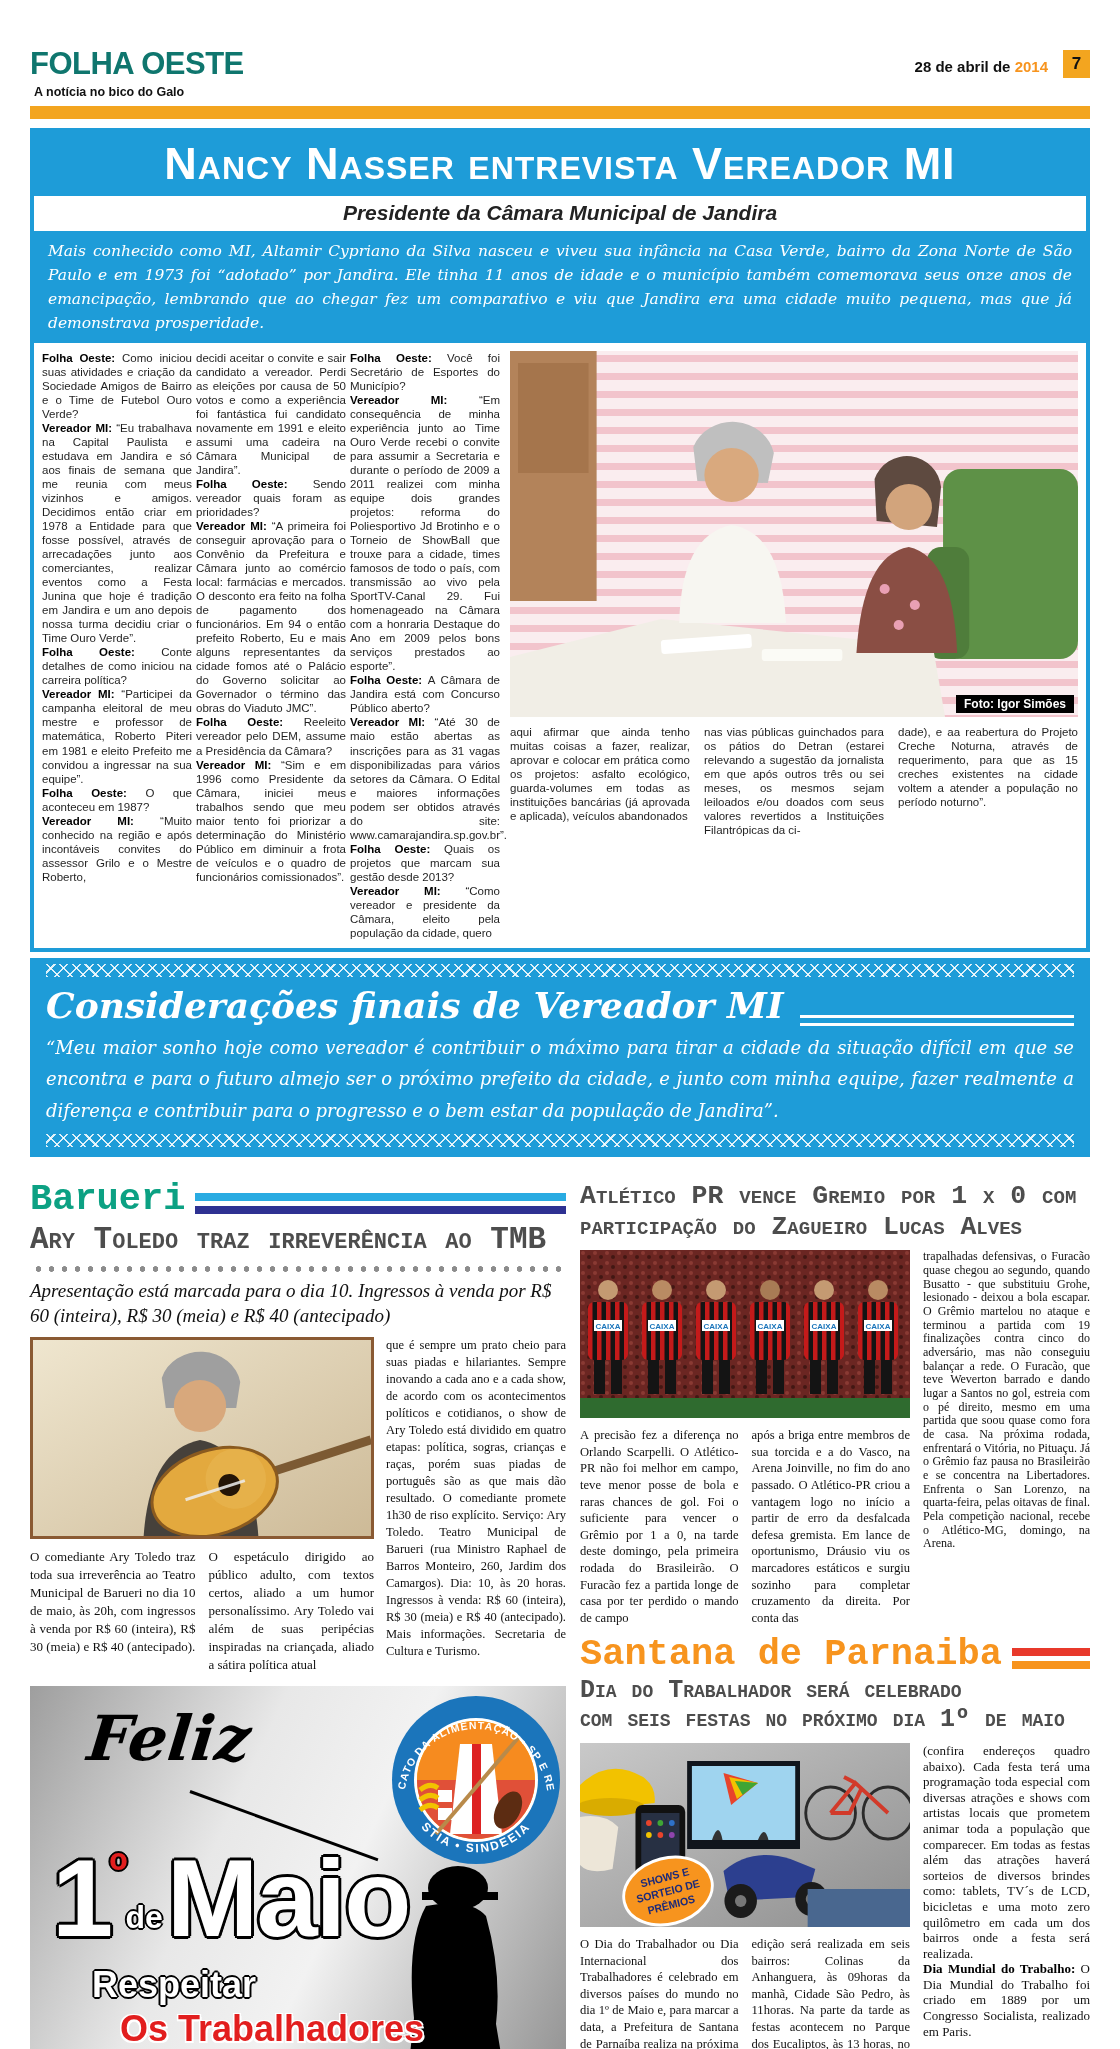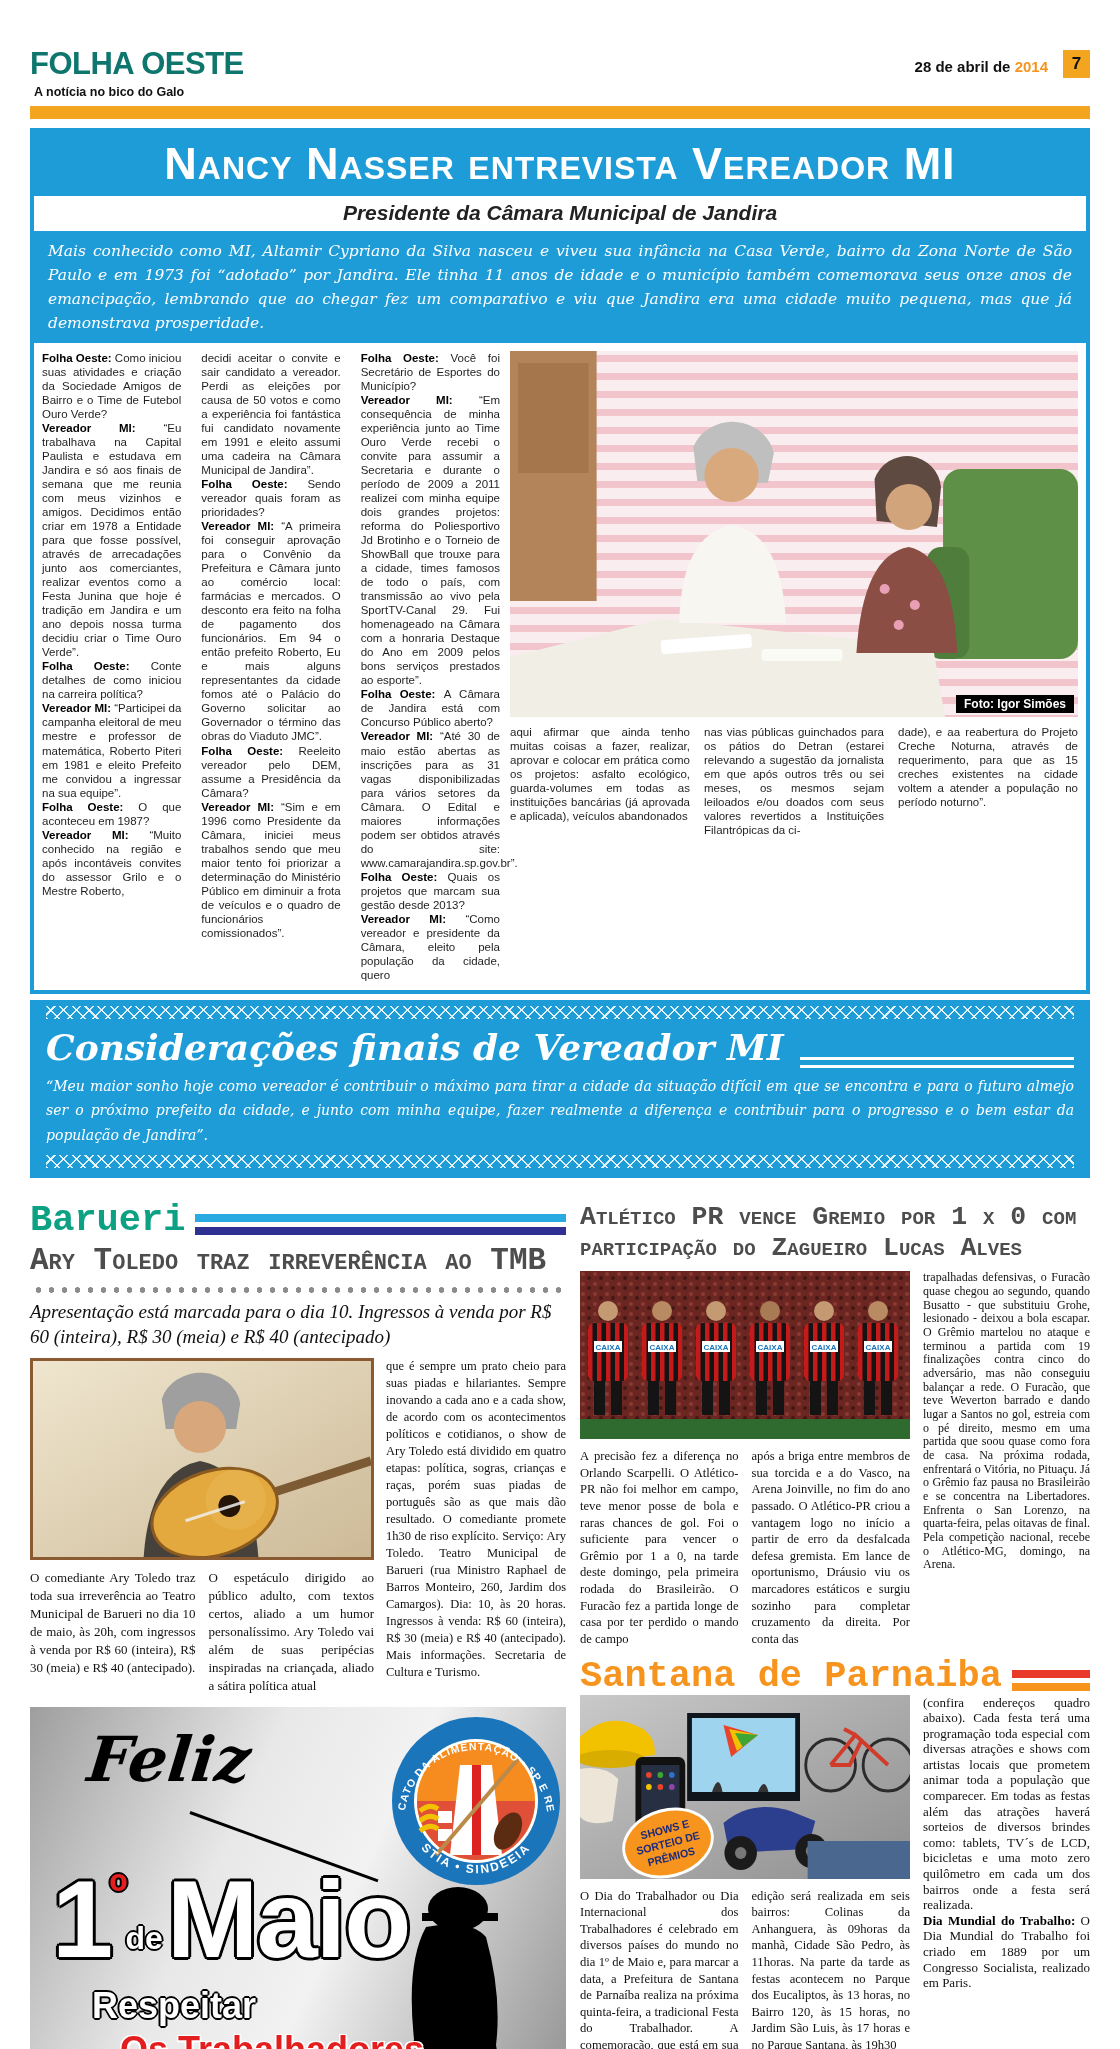--- a/index.html
+++ b/index.html
@@ -16,39 +16,39 @@
   .mh-page{position:absolute;right:0;top:50px;width:27px;height:28px;background:#F3A51F;color:#111;
            font-weight:bold;font-size:17px;display:flex;align-items:center;justify-content:center}
   
   .iv{margin-top:9px;border:4px solid #1E9CD8}
   .iv-head{background:#1E9CD8;height:64px;display:flex;align-items:center;justify-content:center}
   .iv-head h1{color:#fff;font-size:45px;font-variant:small-caps;letter-spacing:1px;white-space:nowrap;font-weight:bold}
   .iv-sub{text-align:center;padding:5px 0 6px;font-style:italic;font-weight:bold;font-size:21px;color:#222}
   .iv-intro{background:#1E9CD8;color:#fff;font-family:"DejaVu Serif",serif;font-style:italic;
             font-size:15.5px;line-height:1.55;padding:8px 14px;text-align:justify}
   .iv-body{display:flex;gap:10px;padding:8px}
-  .iv-cols{width:458px;display:flex;gap:20px}
+  .iv-cols{width:458px;display:flex;gap:4px}
   .col{flex:1;min-width:0}
   .iv-cols .col,.iv-bottom .col{font-size:11.5px;line-height:1.22;text-align:justify;color:#1f1f1f}
   .col p{margin:0}
   .col p b{color:#000}
   .iv-right{flex:1;display:flex;flex-direction:column;gap:8px}
   .iv-photo{height:366px;position:relative;background:#b91c1c}
   .iv-photo svg{display:block;width:100%;height:100%}
   .iv-credit{position:absolute;right:4px;bottom:4px;background:#000;color:#fff;font-weight:bold;font-size:12px;padding:2px 8px}
   .iv-bottom{flex:1;display:flex;gap:14px}
   
   .finale{margin-top:6px;background:#1E9CD8;padding:6px 16px 10px;color:#fff}
   .lattice{height:13px;background-image:
      repeating-linear-gradient(45deg,rgba(255,255,255,.85) 0 1.5px,transparent 1.5px 9px),
      repeating-linear-gradient(-45deg,rgba(255,255,255,.85) 0 1.5px,transparent 1.5px 9px)}
   .fin-row{display:flex;align-items:flex-end;gap:16px;margin:7px 0 6px}
   .fin-title{font-family:"DejaVu Serif",serif;font-style:italic;font-weight:bold;font-size:36px}
   .fin-rule{flex:1;height:11px;border-top:3px solid #fff;border-bottom:3px solid #fff;margin-top:10px}
-  .fin-quote{font-family:"DejaVu Serif",serif;font-style:italic;font-size:14px;line-height:1.75;text-align:justify;margin-bottom:8px}
+  .fin-quote{font-family:"DejaVu Serif",serif;font-style:italic;font-size:18px;line-height:1.75;text-align:justify;margin-bottom:8px}
   
   .bottom{display:flex;gap:14px;margin-top:24px}
   .bcol-left{width:536px}
   .bcol-right{flex:1}
   .sec-row{display:flex;align-items:center}
   .sec-label{font-family:Liberation Mono, monospace;font-weight:bold;font-size:37px;padding-right:10px;line-height:1}
   .sec-label.teal{color:#0CA183}
   .sec-label.orange{color:#F7941E}
   .sec-rules{flex:1;display:flex;flex-direction:column;gap:5px;padding-top:8px}
   .sec-rules i{display:block;height:8px}
@@ -390,20 +390,24 @@
           </div>
       </div>
 
       <div class="sec-row san-sec">
         <span class="sec-label orange">Santana de Parnaiba</span>
         <span class="sec-rules">
             <i class="r-red"></i>
             <i class="r-orange"></i>
           </span>
       </div>
+      <h2 class="serif-head san-head">
+        <span>Dia do Trabalhador será celebrado</span><br>
+        <span>com seis festas no próximo dia 1º de maio</span>
+      </h2>
       <div class="art-row serifcols">
         <div class="art-main">
           <div class="san-photo">
             <svg viewBox="0 0 345 184" preserveAspectRatio="none">
               <defs>
                   <linearGradient id="sanbg" x1="0" y1="0" x2="1" y2="1">
                 <stop offset="0" stop-color="#C9C9C9"></stop>
                     <stop offset="1" stop-color="#8E8E8E"></stop>
                   </linearGradient>
                 </defs>

